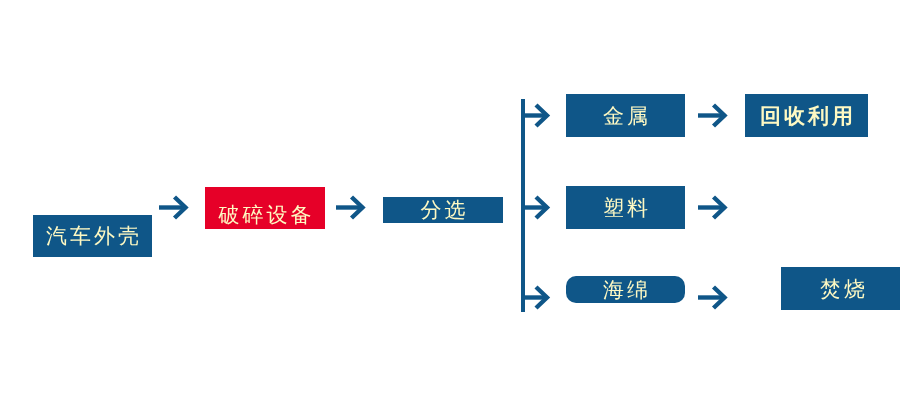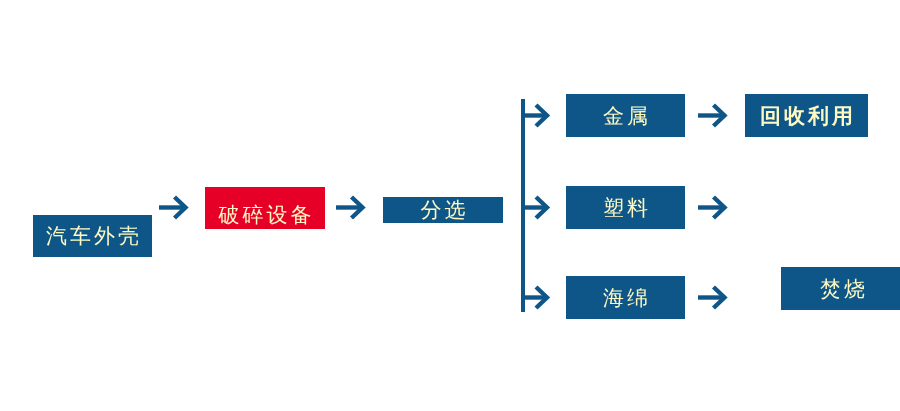--- a/index.html
+++ b/index.html
@@ -93,21 +93,21 @@
   </div>
   <svg class="arrow" style="left:697px; top:194px;" width="35" height="27" viewBox="0 0 35 27">
     <line x1="1" y1="13.5" x2="28" y2="13.5" stroke="#0F5688" stroke-width="4.4"></line>
     <polyline points="16.5,3 27.5,13.5 16.5,24" fill="none" stroke="#0F5688" stroke-width="4.4" stroke-linejoin="miter"></polyline>
   </svg>
 
   <svg class="arrow" style="left:523px; top:284px;" width="31" height="27" viewBox="0 0 31 27">
     <line x1="0" y1="13.5" x2="24" y2="13.5" stroke="#0F5688" stroke-width="4.4"></line>
     <polyline points="13,3 24,13.5 13,24" fill="none" stroke="#0F5688" stroke-width="4.4" stroke-linejoin="miter"></polyline>
   </svg>
-  <div class="node blue" style="left:566px; top:276px; width:119px; height:43px;">
+  <div class="node blue" style="left:566px; top:276px; width:119px; height:27px;border-radius:10px;">
     <span>海绵</span>
   </div>
   <svg class="arrow" style="left:697px; top:284px;" width="35" height="27" viewBox="0 0 35 27">
     <line x1="1" y1="13.5" x2="28" y2="13.5" stroke="#0F5688" stroke-width="4.4"></line>
     <polyline points="16.5,3 27.5,13.5 16.5,24" fill="none" stroke="#0F5688" stroke-width="4.4" stroke-linejoin="miter"></polyline>
   </svg>
   <div class="node blue" style="left:745px; top:267px; width:123px; height:43px;margin-left:36px;">
     <span>焚烧</span>
   </div>
 

